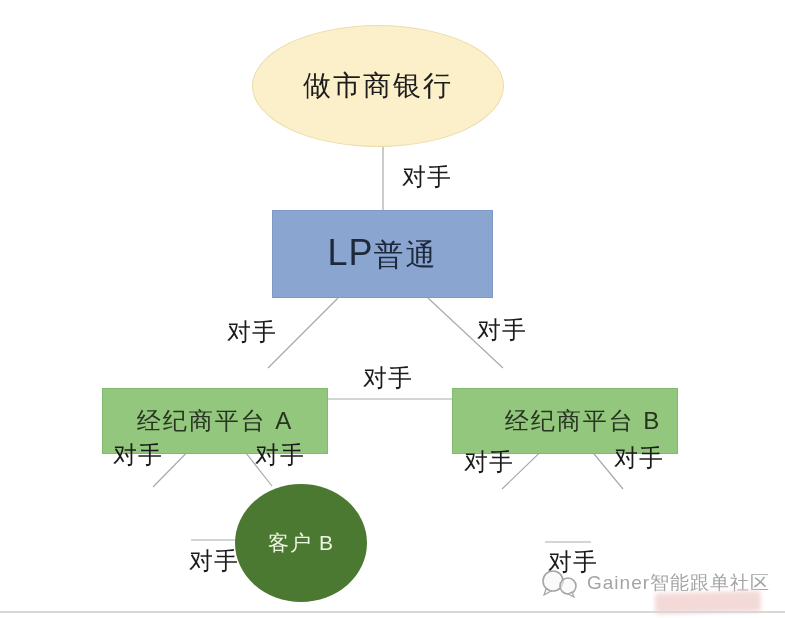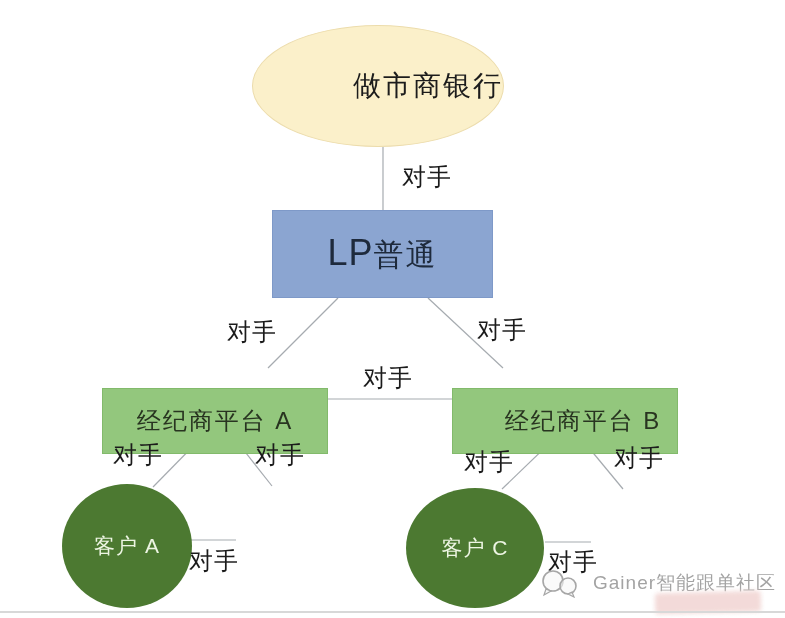--- a/index.html
+++ b/index.html
@@ -14,21 +14,21 @@
   #canvas{
     position:relative;width:785px;height:618px;background:#fff;overflow:hidden;
     font-family:"Liberation Sans",sans-serif;color:var(--label-text);
   }
   #edges{position:absolute;left:0;top:0;width:785px;height:618px;}
   #edges line{stroke:var(--line);stroke-width:1.2;}
   .node{position:absolute;display:flex;align-items:center;justify-content:center;text-align:center;box-sizing:border-box;}
   .node-ellipse{
     left:252px;top:25px;width:252px;height:122px;border-radius:50%;
     background:var(--ellipse-fill);border:1px solid var(--ellipse-border);
-    font-size:28px;letter-spacing:2px;color:#1C1C1C;font-weight:500;justify-content:flex-end;
+    font-size:28px;letter-spacing:2px;color:#1C1C1C;font-weight:500;
   }
   .node-lp{
     left:272px;top:210px;width:221px;height:88px;
     background:var(--lp-fill);border:1px solid var(--lp-border);
     color:var(--lp-text);
   }
   .node-lp .lp-row{display:flex;align-items:baseline;}
   .node-lp .lp-latin{font-size:36px;font-weight:500;letter-spacing:1px;}
   .node-lp .lp-cjk{font-size:30px;letter-spacing:2px;}
   .node-rect{
@@ -44,21 +44,21 @@
   }
   .node-circle.ca{left:62px; top:484px;width:130px;height:124px;}
   .node-circle.cb{left:235px;top:484px;width:132px;height:118px;}
   .node-circle.cc{left:406px;top:488px;width:138px;height:120px;}
   .node-circle.cd{left:590px;top:488px;width:134px;height:120px;}
   .edge-label{
     position:absolute;transform:translate(-50%,-50%);
     font-size:24px;letter-spacing:1px;color:var(--label-text);white-space:nowrap;
   }
   .watermark{
-    position:absolute;left:541px;top:568px;display:flex;align-items:center;gap:16px;
+    position:absolute;left:541px;top:568px;display:flex;align-items:center;gap:10px;
     color:var(--watermark);opacity:.88;
   }
   .watermark .wm-text{font-size:19px;letter-spacing:1px;}
   .pink-smudge{
     position:absolute;left:655px;top:592px;width:106px;height:21px;
     background:var(--pink);border-radius:4px;filter:blur(2px);opacity:.9;transform:rotate(-1.5deg);
   }
   .bottom-divider{
     position:absolute;left:0;top:611px;width:785px;height:2px;background:var(--divider);
   }
@@ -93,25 +93,22 @@
   </div>
 
   <div class="node node-rect a">
     <span>经纪商平台 A</span>
   </div>
 
   <div class="node node-rect b">
     <span>经纪商平台 B</span>
   </div>
 
-  <div class="node node-circle ca">
-    <span>客户 A</span>
-  </div>
-  <div class="node node-circle cc">
-    <span>客户 C</span>
+  <div class="node node-circle cb">
+    <span>客户 B</span>
   </div>
 
   <div class="edge-label" style="left:427px;top:177px;">对手</div>
   <div class="edge-label" style="left:252px;top:332px;">对手</div>
   <div class="edge-label" style="left:502px;top:330px;">对手</div>
   <div class="edge-label" style="left:388px;top:378px;">对手</div>
   <div class="edge-label" style="left:138px;top:455px;">对手</div>
   <div class="edge-label" style="left:280px;top:455px;">对手</div>
   <div class="edge-label" style="left:214px;top:561px;">对手</div>
   <div class="edge-label" style="left:489px;top:462px;">对手</div>

